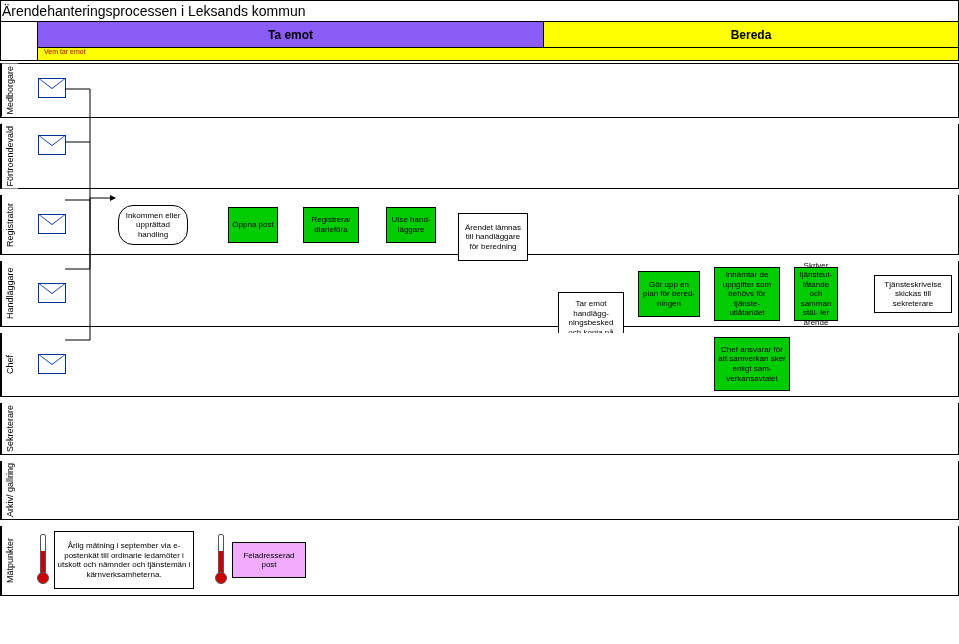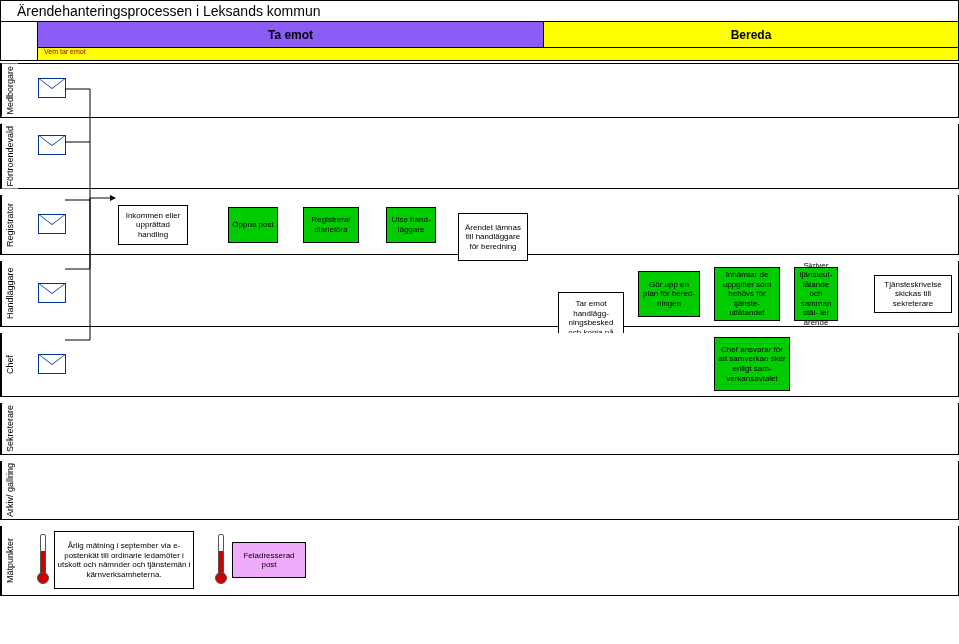--- a/index.html
+++ b/index.html
@@ -12,21 +12,21 @@
   }
   .page {
     width: 959px;
     height: 644px;
     position: relative;
     box-sizing: border-box;
   }
   .title-row {
     border: 1px solid #000;
     border-bottom: none;
-    padding: 2px 16px;
+    padding: 2px 1px;
     font-size: 14px;
     font-weight: normal;
   }
   .phase-row {
     display: flex;
     border: 1px solid #000;
     height: 38px;
   }
   .phase-spacer {
     width: 36px;
@@ -207,21 +207,21 @@
       <div class="lane-body">
         <div class="envelope" style="left:20px; top:11px;"></div>
       </div>
     </div>
 
     <div class="lane" style="min-height:60px;">
       <div class="lane-label">Registrator</div>
       <div class="lane-body">
         <div class="envelope" style="left:20px; top:19px;"></div>
 
-        <div class="box white" style="left:100px; top:10px; width:70px; height:40px;">Inkommen eller upprättad handling</div>
+        <div class="box white" style="left:100px; top:10px; width:70px; height:40px;border-radius:15px;">Inkommen eller upprättad handling</div>
 
         <div class="box green" style="left:210px; top:12px; width:50px; height:36px;">Öppna post</div>
 
         <div class="box green" style="left:285px; top:12px; width:56px; height:36px;">Registrera/ diarieföra</div>
 
         <div class="box green" style="left:368px; top:12px; width:50px; height:36px;">Utse hand- läggare</div>
 
         <div class="box white" style="left:440px; top:18px; width:70px; height:48px;">Ärendet lämnas till handläggare för beredning</div>
       </div>
     </div>

